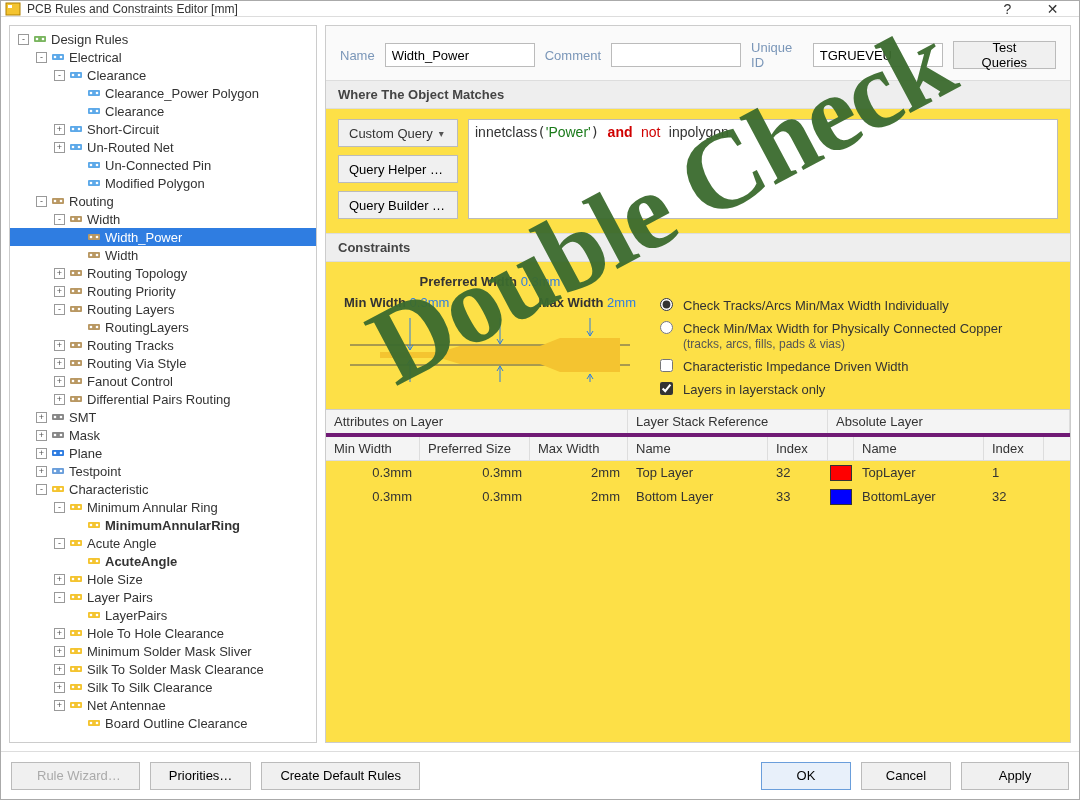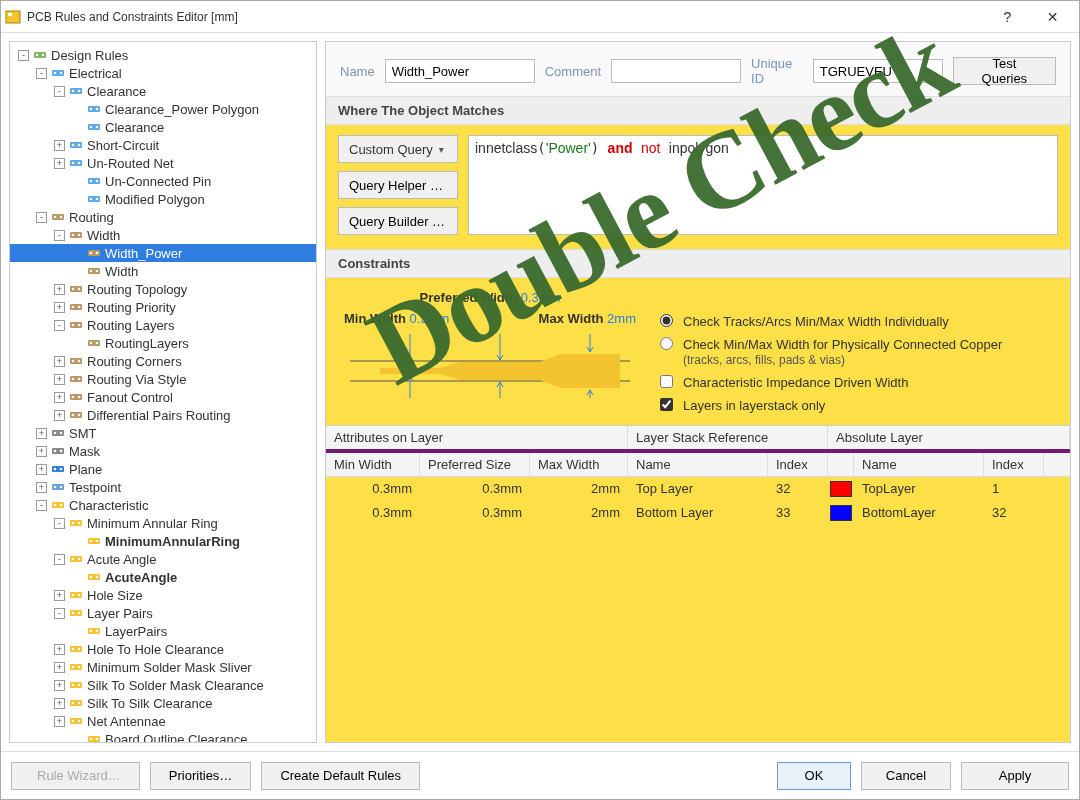--- a/index.html
+++ b/index.html
@@ -1,18 +1,18 @@
 <!DOCTYPE html>
 <html><head>
 <meta charset="utf-8">
 <style>
 * { box-sizing: border-box; font-family: "Segoe UI", Tahoma, sans-serif; }
 body { margin: 0; background: #fff; font-size: 13px; color: #333; }
 .window { width: 1080px; height: 800px; border: 1px solid #aaa; display: flex; flex-direction: column; position: relative; }
-.titlebar { height: 32px; background: #fff; border-bottom: 1px solid #ddd; display: flex; align-items: center; padding: 0 4px; }
+.titlebar { height: 16px; background: #fff; border-bottom: 1px solid #ddd; display: flex; align-items: center; padding: 0 4px; }
 .titlebar .tb-icon { width: 16px; height: 16px; margin-right: 6px; }
 .titlebar .title { flex: 1; font-size: 12px; color: #333; }
 .titlebar .win-btn { width: 45px; height: 30px; display: flex; align-items: center; justify-content: center; color: #333; font-size: 14px; }
 .content { flex: 1; display: flex; padding: 8px; gap: 8px; overflow: hidden; }
 .left-panel { width: 308px; border: 1px solid #ccc; background: #fff; overflow-y: auto; padding: 4px 0; }
 .right-panel { flex: 1; border: 1px solid #ccc; background: #fde047; display: flex; flex-direction: column; overflow: hidden; }
 .footer { height: 48px; border-top: 1px solid #ddd; display: flex; align-items: center; padding: 0 10px; gap: 10px; }
 .btn { height: 28px; padding: 0 18px; border: 1px solid #bbb; background: #f0f0f0; font-size: 13px; display: inline-flex; align-items: center; justify-content: center; cursor: pointer; }
 .btn.disabled { color: #aaa; padding-left: 25px; }
 .btn.primary { background: #e8f0fa; border-color: #6a9edb; }
@@ -251,21 +251,21 @@
             <span class="lbl">RoutingLayers</span>
           </div>
           <div class="tree-row">
             <span class="ind" style="width:44px"></span>
             <span class="exp">+</span>
             <svg class="icon" viewBox="0 0 14 14">
               <rect x="1" y="4" width="12" height="6" rx="1" fill="#b99863"></rect>
               <circle cx="4" cy="7" r="1.3" fill="#fff"></circle>
               <circle cx="10" cy="7" r="1.3" fill="#fff"></circle>
             </svg>
-            <span class="lbl">Routing Corners</span>
+            <span class="lbl">Routing Tracks</span>
           </div>
           <div class="tree-row">
             <span class="ind" style="width:44px"></span>
             <span class="exp">+</span>
             <svg class="icon" viewBox="0 0 14 14">
               <rect x="1" y="4" width="12" height="6" rx="1" fill="#b99863"></rect>
               <circle cx="4" cy="7" r="1.3" fill="#fff"></circle>
               <circle cx="10" cy="7" r="1.3" fill="#fff"></circle>
             </svg>
             <span class="lbl">Routing Via Style</span>
@@ -582,19 +582,19 @@
           </div>
       </div>
     </div>
   </div>
 
   <div class="footer">
     <button class="btn disabled">Rule Wizard…</button>
     <button class="btn">Priorities…</button>
     <button class="btn">Create Default Rules</button>
     <div class="spacer"></div>
-    <button class="btn primary" style="width:74px">OK</button>
+    <button class="btn primary" style="width:90px">OK</button>
     <button class="btn" style="width:90px">Cancel</button>
     <button class="btn" style="width:108px">Apply</button>
   </div>
 
   <div class="watermark">Double Check</div>
 </div>
 
 </body></html>

